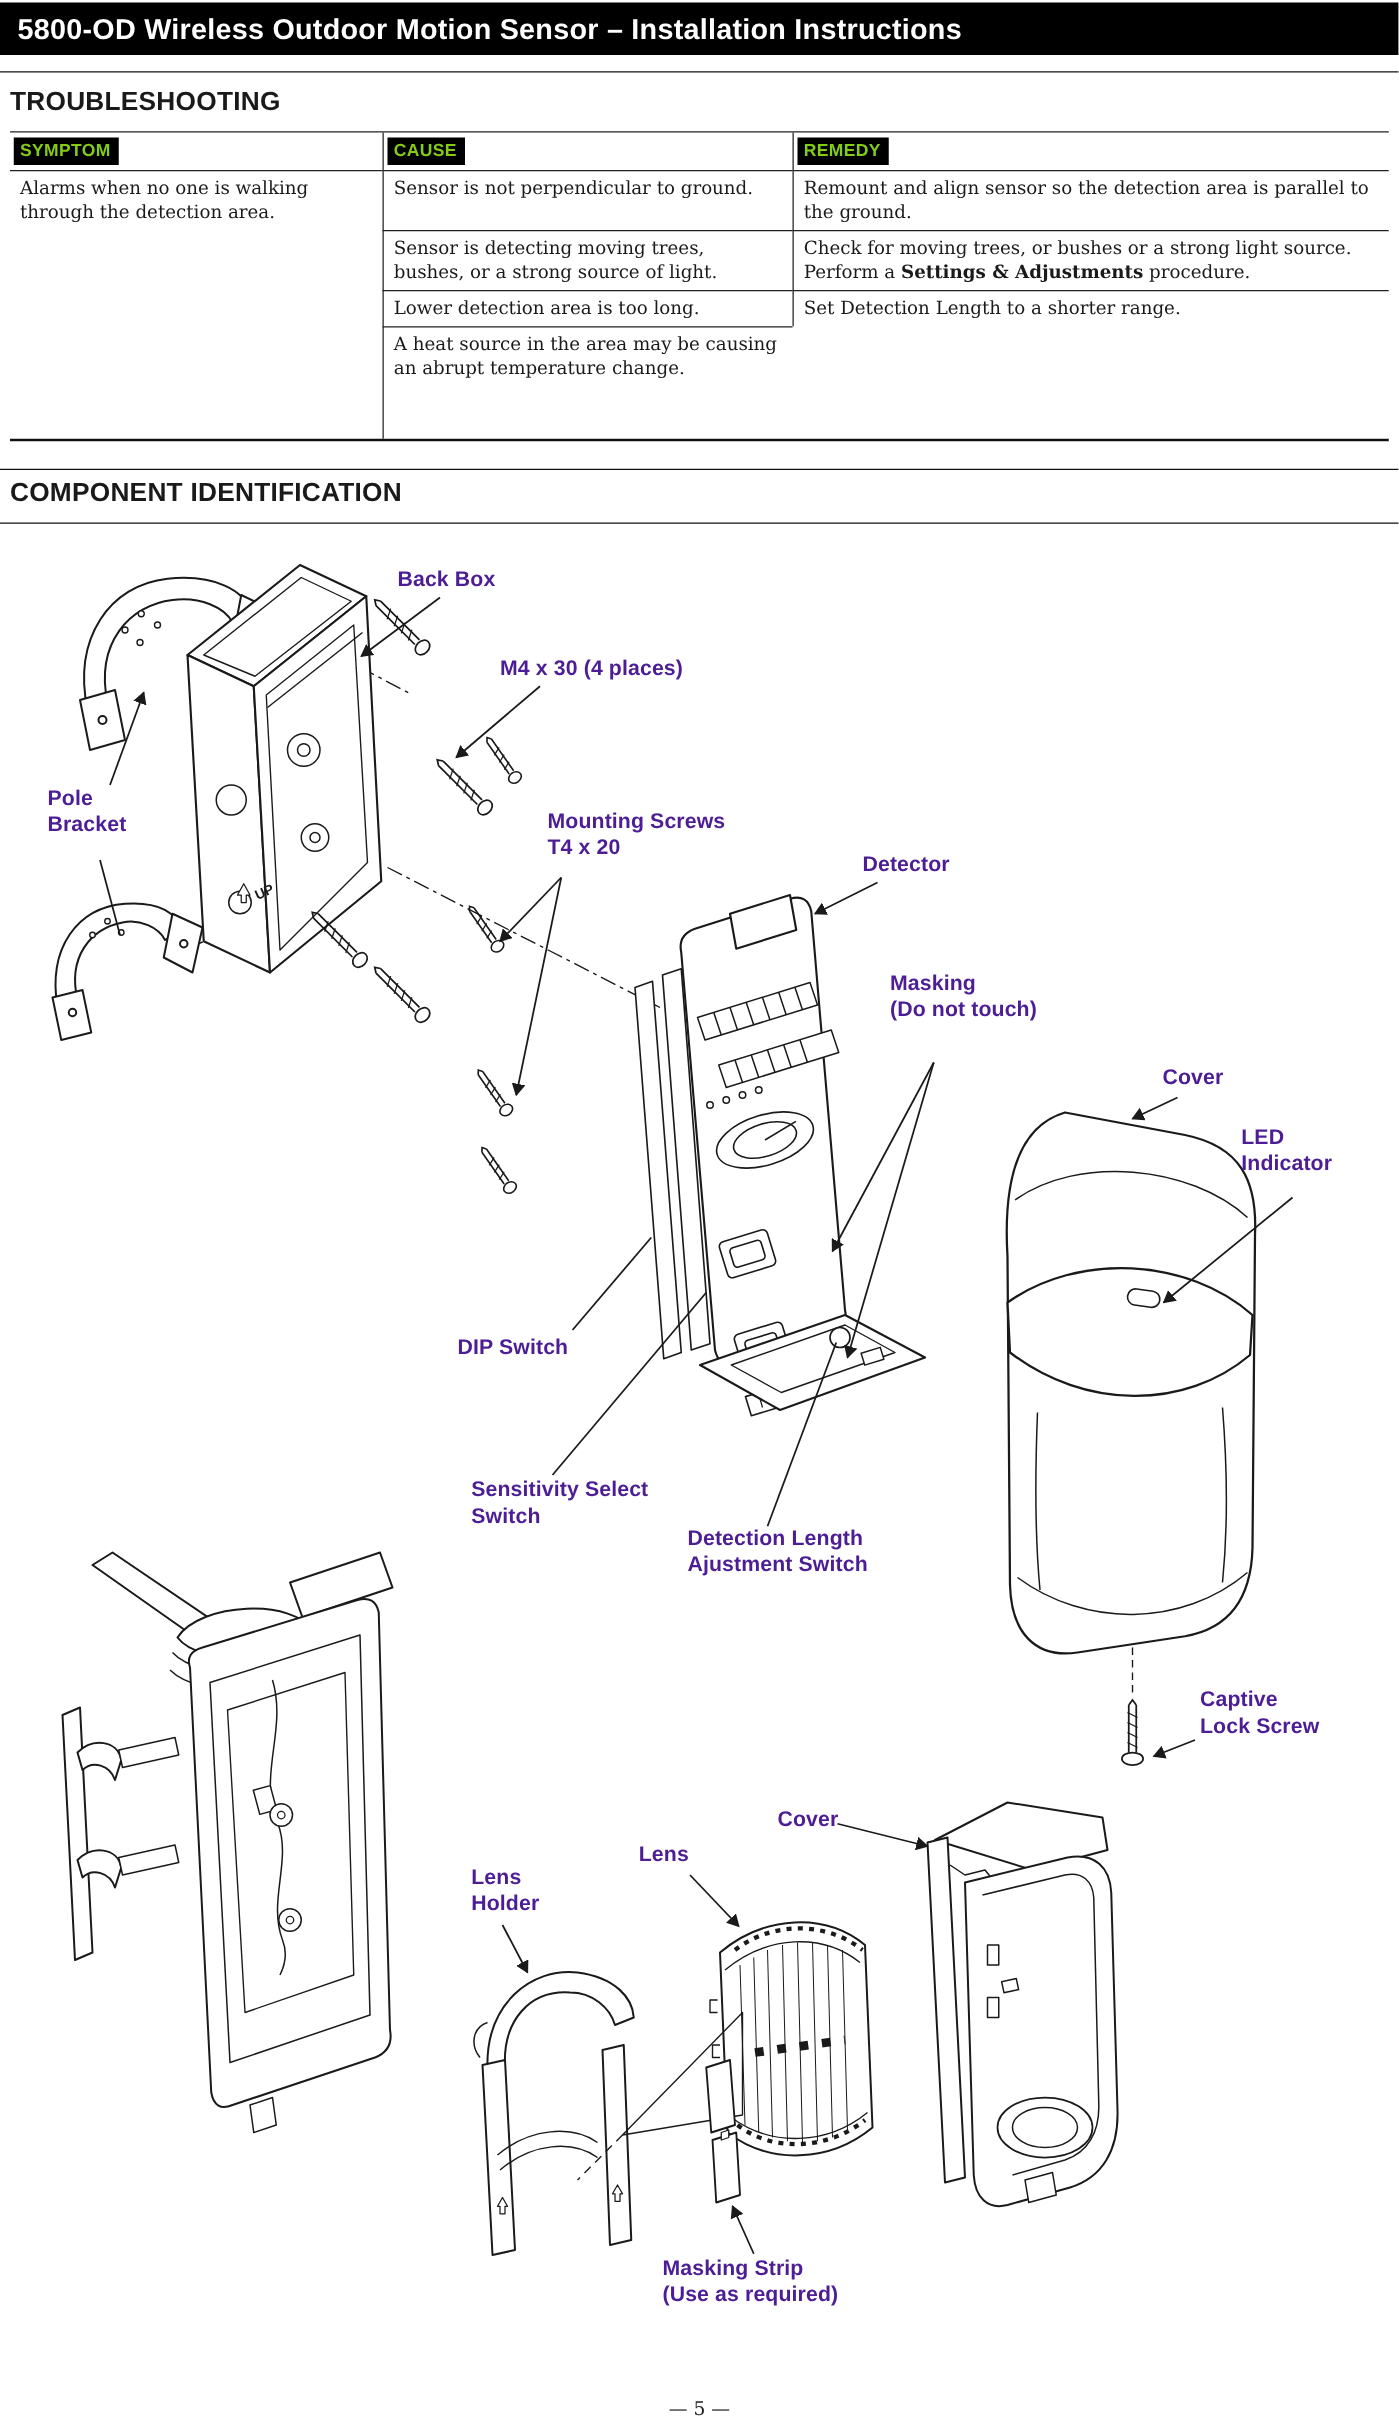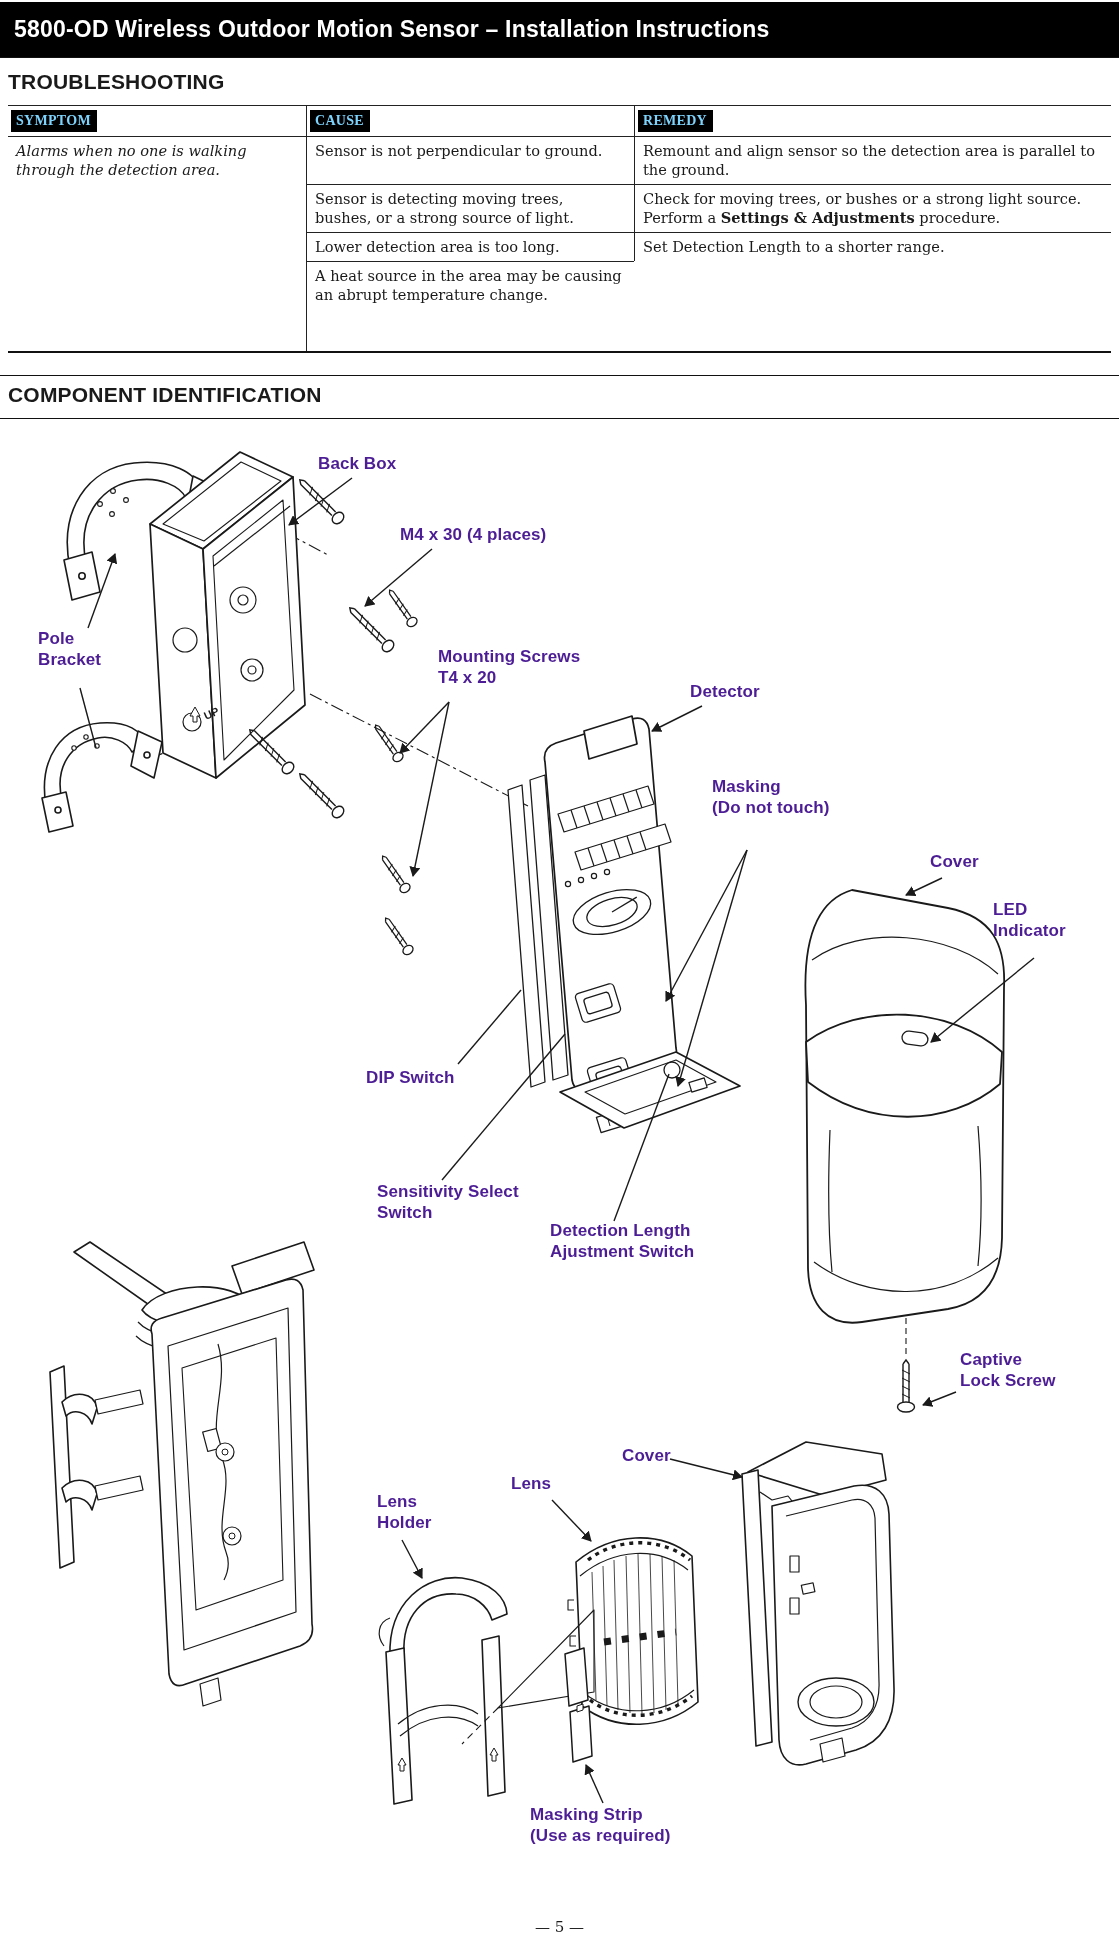--- a/index.html
+++ b/index.html
@@ -1,39 +1,39 @@
 <!DOCTYPE html>
 <html><head>
 <meta charset="utf-8">
 <style>
   html,body { margin:0; padding:0; background:#fff; }
   .page { position:relative; width:1119px; height:1944px; background:#ffffff;
           font-family:"Liberation Sans", sans-serif; color:#1a1a1a; overflow:hidden; }
 
-  .titlebar { position:absolute; left:0; top:2px; width:1119px; height:55px; background:#000;
+  .titlebar { position:absolute; left:0; top:2px; width:1119px; height:42px; background:#000;
               color:#fff; display:flex; align-items:center; font-weight:bold; font-size:23px;
               padding-left:14px; box-sizing:border-box; letter-spacing:.2px; }
 
   .rule { position:absolute; left:0; width:1119px; border-top:1.6px solid #111; }
 
   .sec-head { position:absolute; left:8px; font-weight:bold; font-size:21px; letter-spacing:.2px; }
 
   
   .ts-table { position:absolute; left:8px; top:105px; width:1103px; display:grid;
               grid-template-columns:298px 328px 477px;
               border-top:1.2px solid #222; border-bottom:2.4px solid #111;
               font-family:"DejaVu Serif", serif; font-size:14.6px; line-height:19px;
               box-sizing:border-box; }
   .hcell { border-bottom:1.2px solid #222; padding:4px 6px 4px 3px; }
-  .chip  { display:inline-block; background:#000; color:#7dd3fc; font-family:Liberation Serif, serif;
+  .chip  { display:inline-block; background:#000; color:#84cc16; font-family:Liberation Sans, sans-serif;
            font-weight:bold; font-size:14px; padding:1px 6px 2px 5px; letter-spacing:.3px; }
   .c2 { border-left:1.2px solid #222; }
   .cell { padding:4px 10px 5px 8px; }
   .rt { border-top:1.2px solid #222; }
-  .sym { grid-row:2 / span 4; grid-column:1;font-style:italic; }
+  .sym { grid-row:2 / span 4; grid-column:1; }
   .mh1{min-height:38px} .mh2{min-height:33px} .mh3{min-height:14px} .mh4{min-height:80px}
   .cell p { margin:0; }
   .cell p.gap { margin-top:6px; }
   .b { font-weight:bold; }
 
   
   .diagram { position:absolute; left:0; top:430px; width:1119px; height:1460px; }
   .diagram svg { position:absolute; left:0; top:0; }
   .dlabel { position:absolute; font-weight:bold; font-size:17px; line-height:1.26;
             white-space:pre-line; letter-spacing:.1px; color:#4c1d95; }

